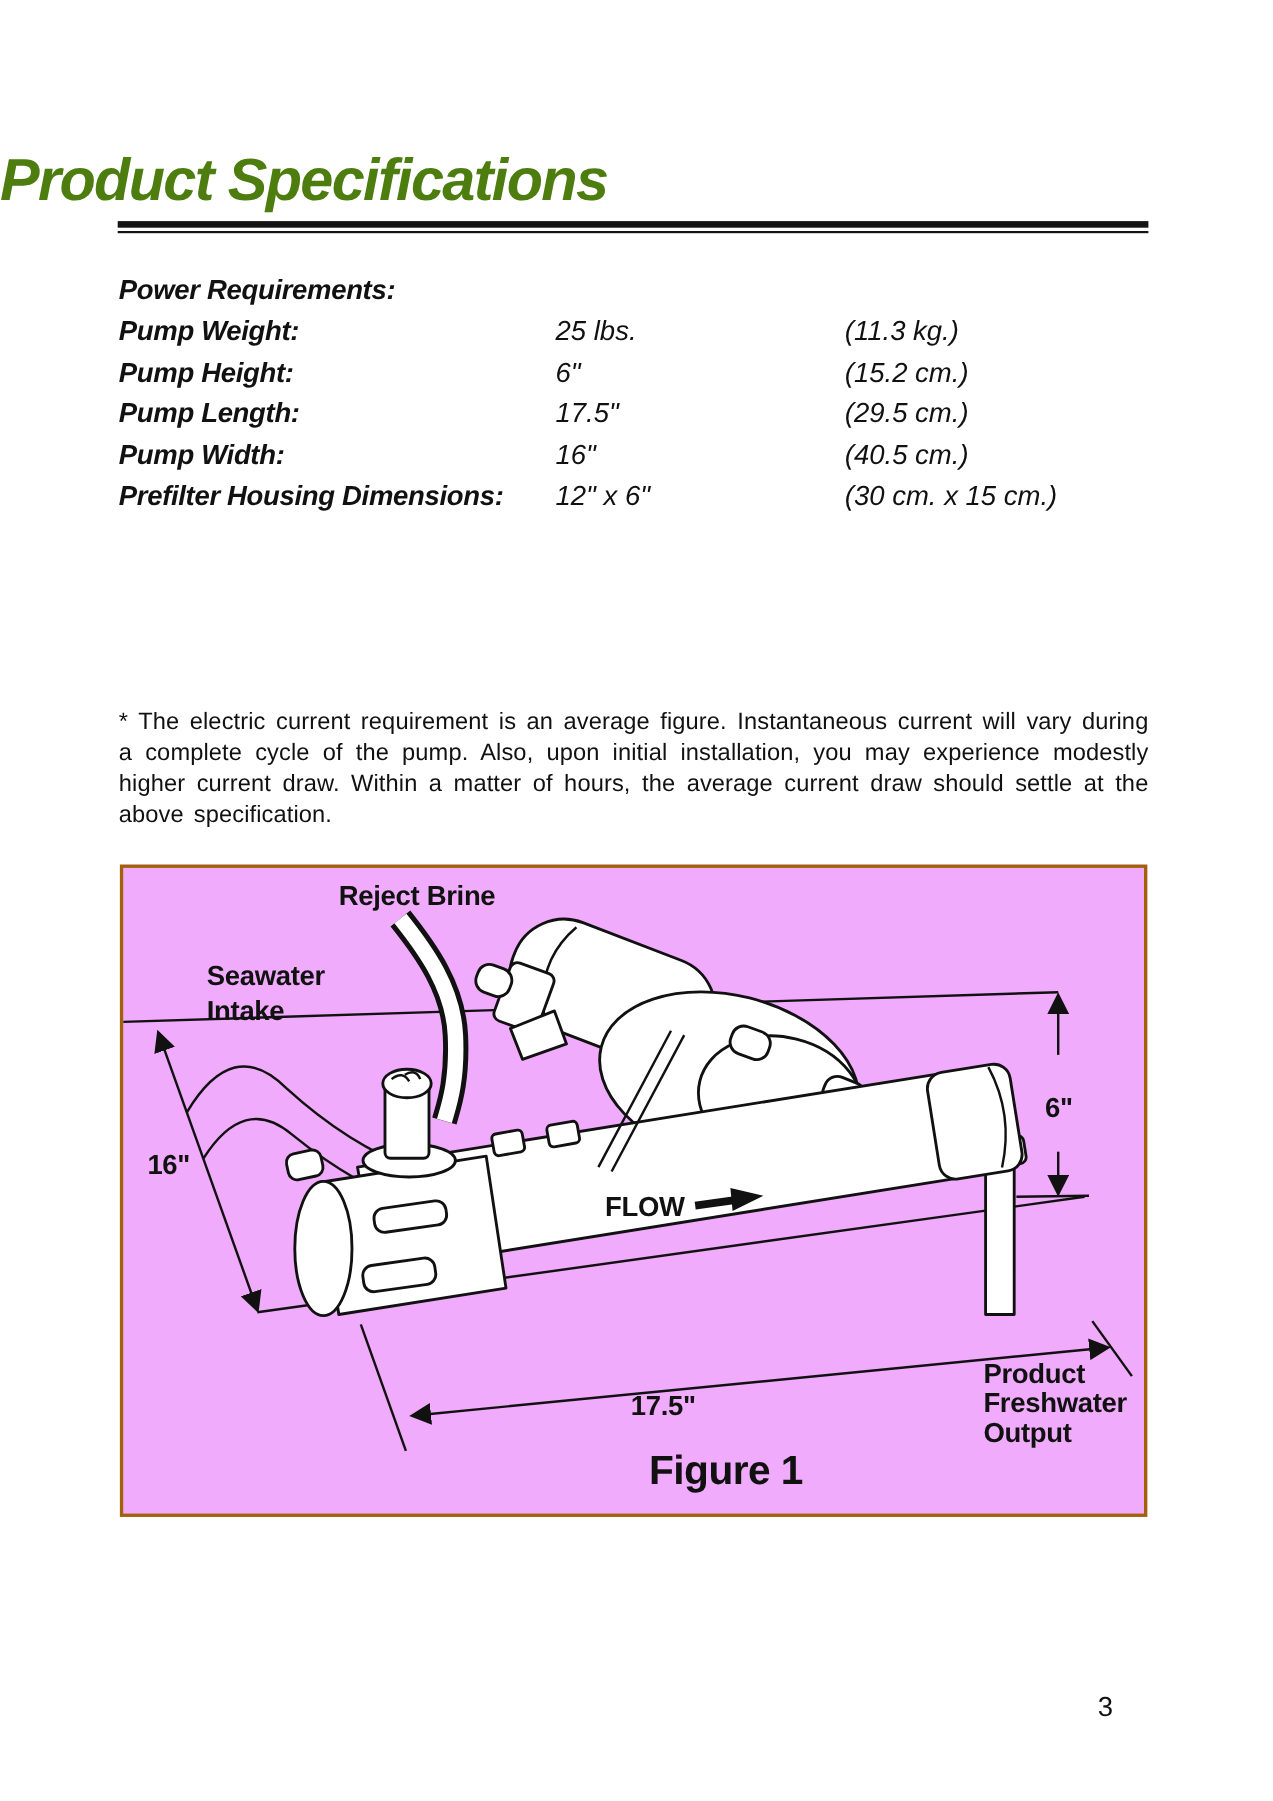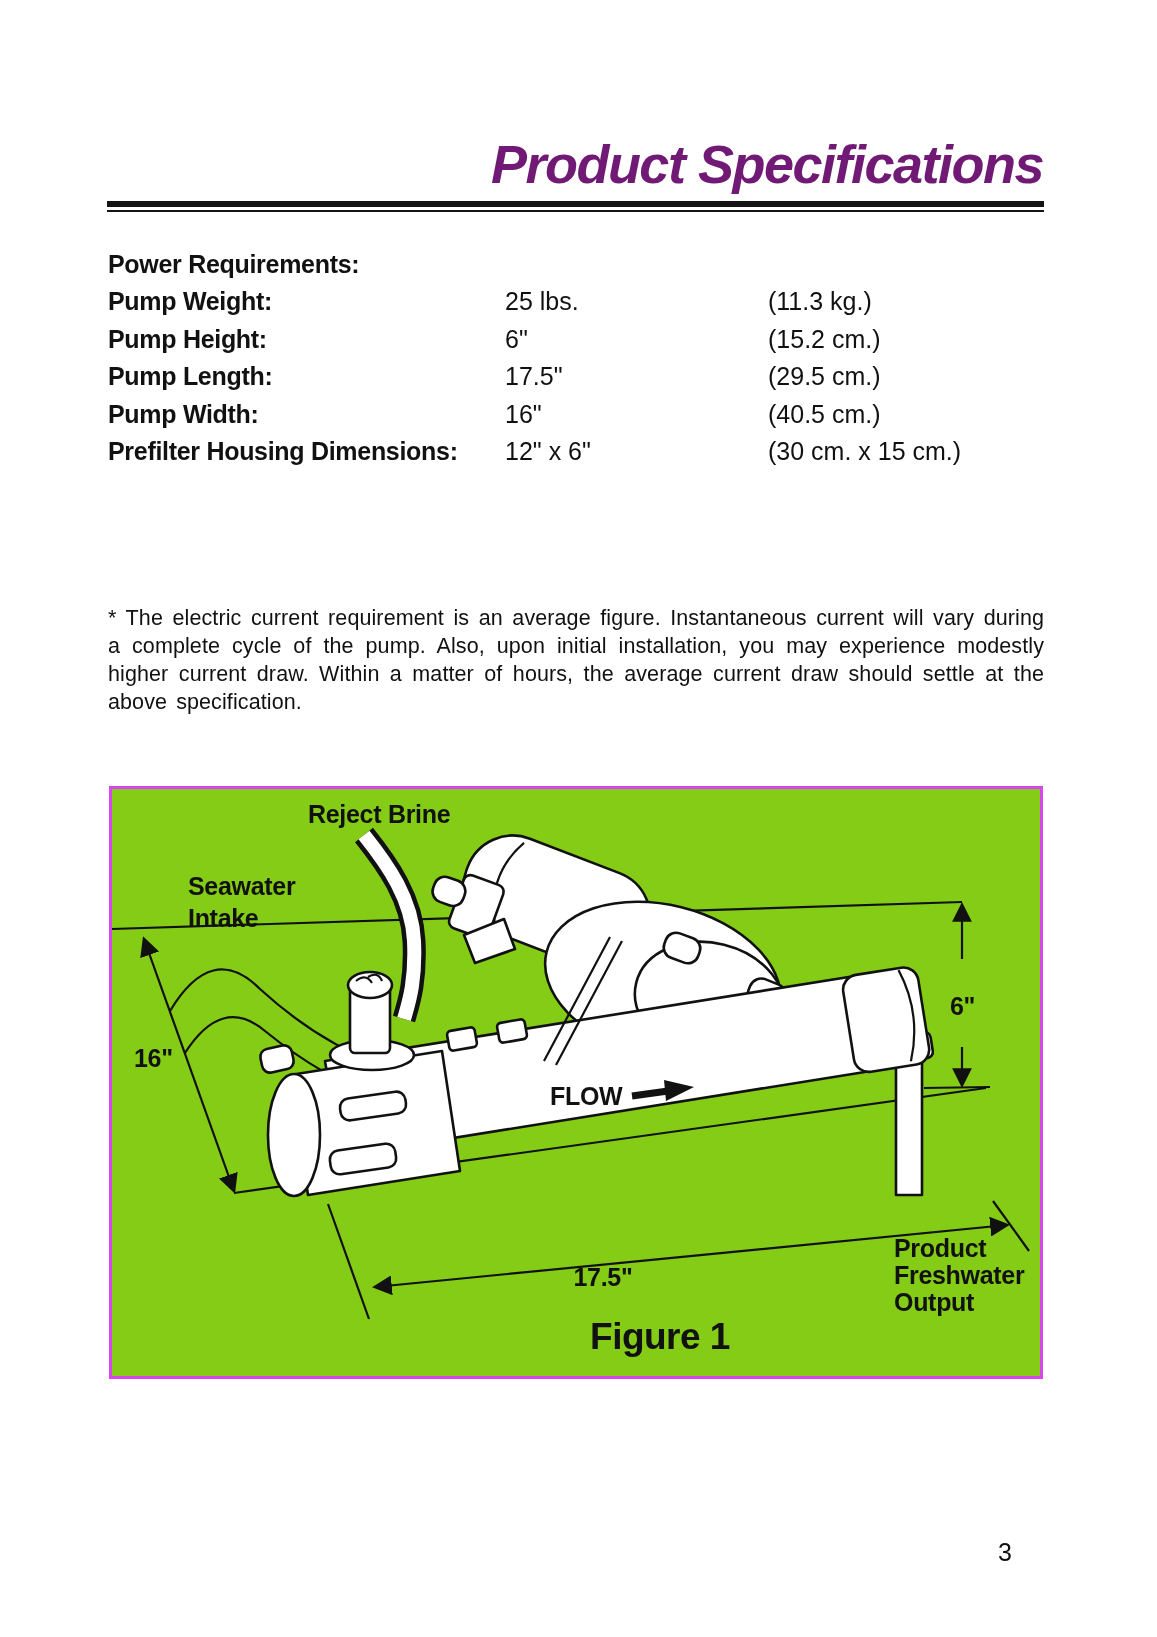--- a/index.html
+++ b/index.html
@@ -3,42 +3,42 @@
 <meta charset="utf-8">
 <style>
   html,body{margin:0;padding:0;background:#e8e8e8;}
   .page{
     position:relative;width:1157px;height:1637px;background:#ffffff;
     margin:0 auto;font-family:"Liberation Sans",sans-serif;color:#111;
     overflow:hidden;
   }
   
   .title{
-    position:absolute;left:0;top:133px;width:1043px;text-align:right;
-    font-size:54px;font-weight:bold;font-style:italic;color:#701a75;
+    position:absolute;left:0;top:133px;width:1043px;text-align:left;
+    font-size:54px;font-weight:bold;font-style:italic;color:#4d7c0f;
     letter-spacing:-1.5px;white-space:nowrap;
   }
   .rule-thick{position:absolute;left:107px;top:201px;width:937px;height:6px;background:#141414;}
   .rule-thin{position:absolute;left:107px;top:210px;width:937px;height:2px;background:#141414;}
   
   .specs{position:absolute;left:108px;top:250px;width:936px;}
-  .spec-row{position:relative;height:37.4px;font-size:25px;white-space:nowrap;}
+  .spec-row{position:relative;height:37.4px;font-size:25px;white-space:nowrap;font-style:italic;}
   .spec-label{position:absolute;left:0;top:0;font-weight:bold;letter-spacing:-0.3px;}
   .spec-value{position:absolute;left:397px;top:0;}
   .spec-metric{position:absolute;left:660px;top:0;}
   
   .footnote{
-    position:absolute;left:108px;top:604px;width:936px;
+    position:absolute;left:108px;top:642px;width:936px;
     font-size:21.5px;line-height:28px;text-align:justify;
     word-spacing:3px;letter-spacing:0.1px;
   }
   
   .figure-box{
     position:absolute;left:109px;top:786px;width:934px;height:593px;
-    border:3px solid #d946ef;box-sizing:border-box;background:#84cc16;
+    border:3px solid #a16207;box-sizing:border-box;background:#f0abfc;
   }
   .figure-box svg{position:absolute;left:0;top:0;}
   
   .pagenum{position:absolute;left:998px;top:1538px;font-size:25px;}
   text{font-family:"Liberation Sans",sans-serif;fill:#111;}
   .fig-label{font-size:25px;font-weight:bold;letter-spacing:-0.3px;}
   .fig-caption{font-size:37px;font-weight:bold;letter-spacing:-0.5px;}
   .ln{stroke:#111;stroke-width:2.2;fill:none;}
   .shape{stroke:#111;stroke-width:2.6;fill:#fff;stroke-linejoin:round;}
 </style>

